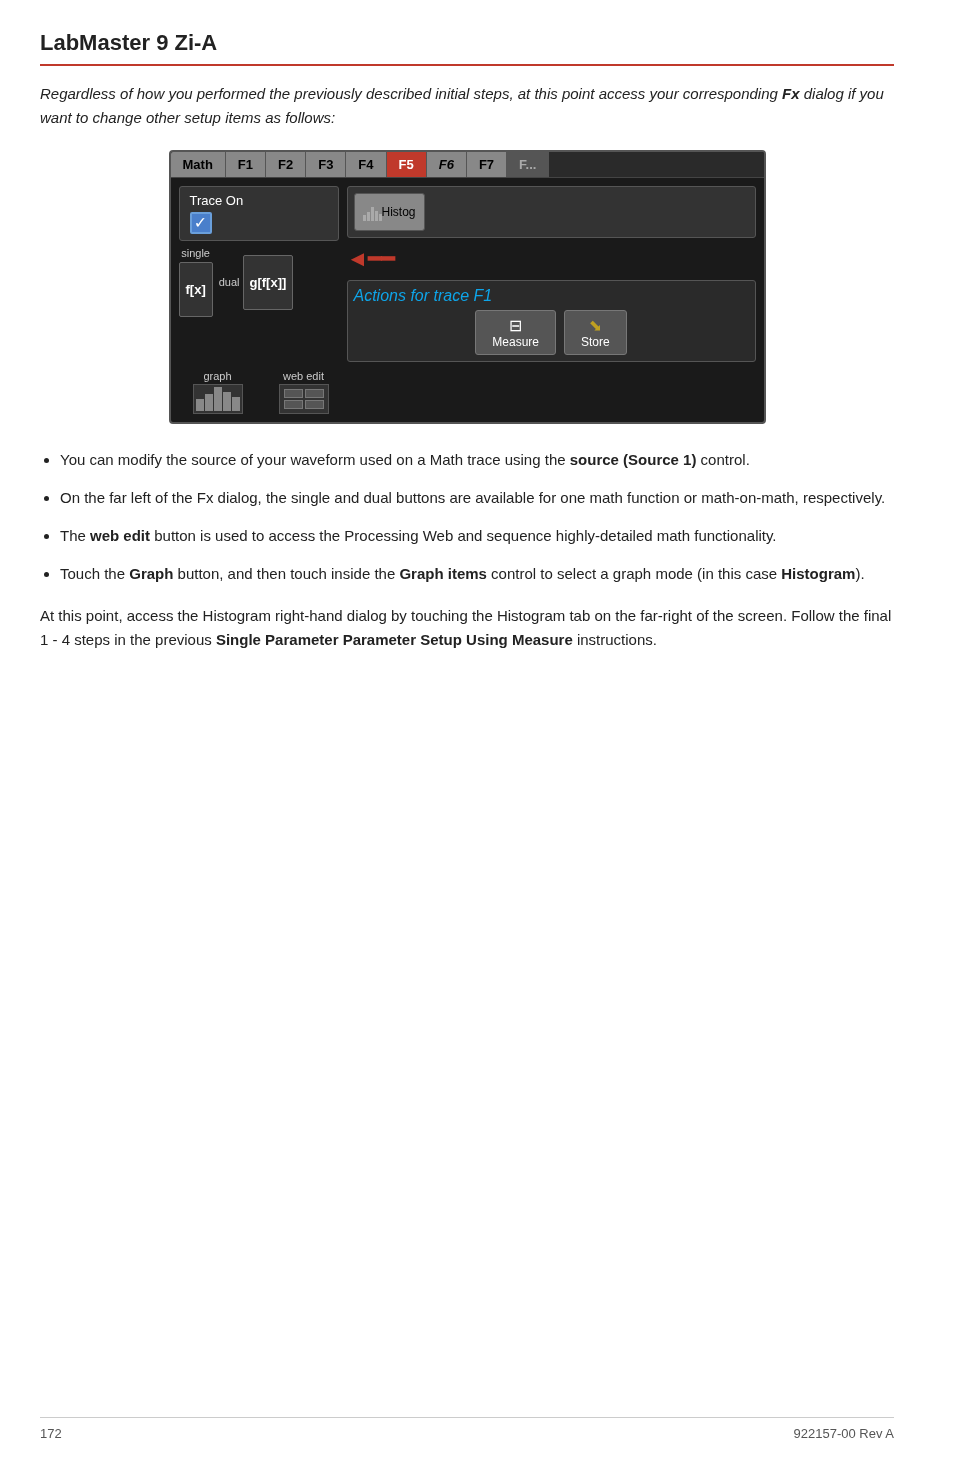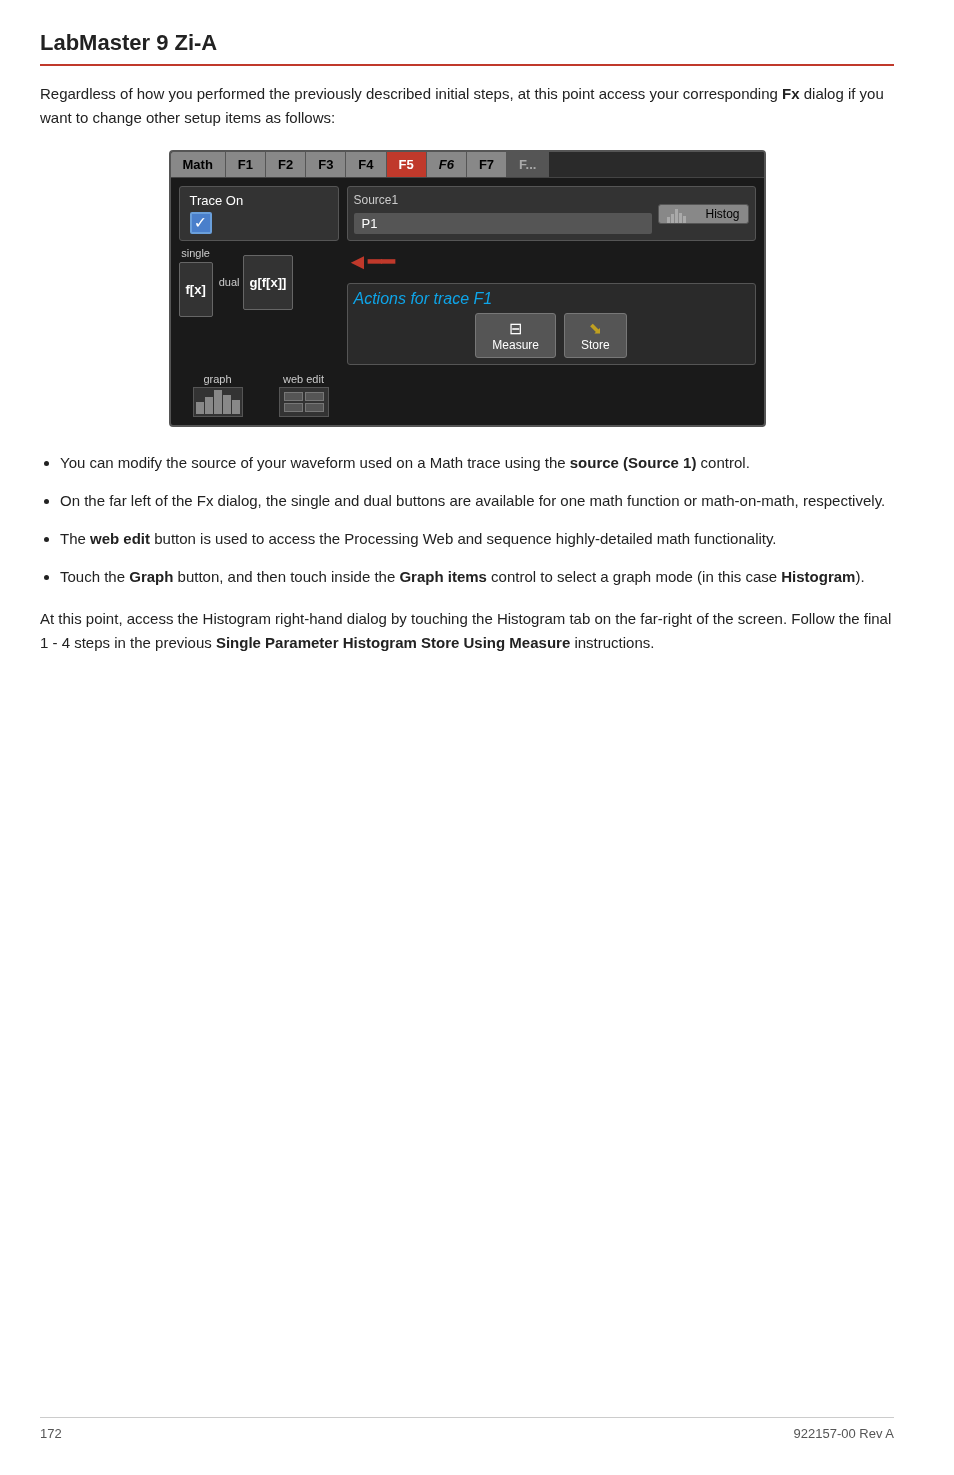--- a/index.html
+++ b/index.html
@@ -17,20 +17,21 @@
       font-size: 22px;
       font-weight: bold;
       margin-bottom: 10px;
       padding-bottom: 8px;
       border-bottom: 2px solid #c0392b;
     }
 
     .intro-text {
       margin: 16px 0 20px 0;
       line-height: 1.6;
+      font-style: italic;
     }
 
     .screenshot-container {
       display: flex;
       justify-content: center;
       margin: 20px 0 24px 0;
     }
 
     
     .fx-dialog {
@@ -161,26 +162,26 @@
       font-size: 13px;
       padding: 3px 8px;
       border-radius: 2px;
       display: inline-block;
     }
 
     .histogram-btn {
       background: #888;
       border: 1px solid #555;
       border-radius: 3px;
-      padding: 0 8px;
+      padding: 9px 8px;
       font-size: 12px;
       color: #000;
       display: flex;
       align-items: center;
-      gap: 19px;
+      gap: 0;
       cursor: pointer;
     }
 
     .actions-section {
       background: #2a2a2a;
       border: 1px solid #555;
       border-radius: 3px;
       padding: 6px;
       color: #ccc;
       font-size: 12px;
@@ -369,24 +370,20 @@
             <div style="display:flex;flex-direction:row;align-items:center;gap:3px;">
               <div class="ui-btn-label">dual</div>
               <div class="btn-value">g[f[x]]</div>
             </div>
           </div>
         </div>
 
         <div class="right-panel">
           <div class="source-section">
             <div class="source-row">
-              <div style="display:flex;flex-direction:column;gap:3px;flex:1;">
-                <div class="source-label">Source1</div>
-                <div class="source-value">P1</div>
-              </div>
               <div class="histogram-btn">
                 <div class="histogram-icon">
                   <span style="height:6px;"></span>
                   <span style="height:9px;"></span>
                   <span style="height:14px;"></span>
                   <span style="height:10px;"></span>
                   <span style="height:7px;"></span>
                 </div>
                 <span>Histog</span>
               </div>
@@ -447,19 +444,19 @@
   </li>
   <li>
     The <strong>web edit</strong> button is used to access the Processing Web and sequence highly-detailed math functionality.
   </li>
   <li>
     Touch the <strong>Graph</strong> button, and then touch inside the <strong>Graph items</strong> control to select a graph mode (in this case <strong>Histogram</strong>).
   </li>
 </ul>
 
 <p class="conclusion-text">
-  At this point, access the Histogram right-hand dialog by touching the Histogram tab on the far-right of the screen. Follow the final 1 - 4 steps in the previous <strong>Single Parameter Histogram Store Using Measure</strong> instructions.
+  At this point, access the Histogram right-hand dialog by touching the Histogram tab on the far-right of the screen. Follow the final 1 - 4 steps in the previous <strong>Single Parameter Parameter Setup Using Measure</strong> instructions.
 </p>
 
 <div class="footer">
   <span>172</span>
   <span>922157-00 Rev A</span>
 </div>
 
 </body></html>

